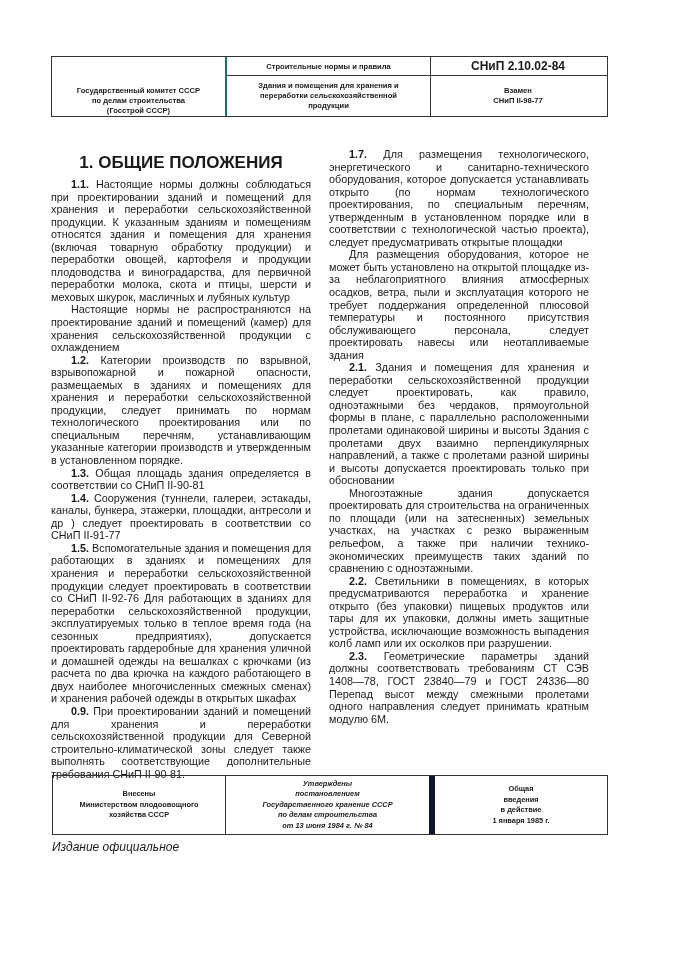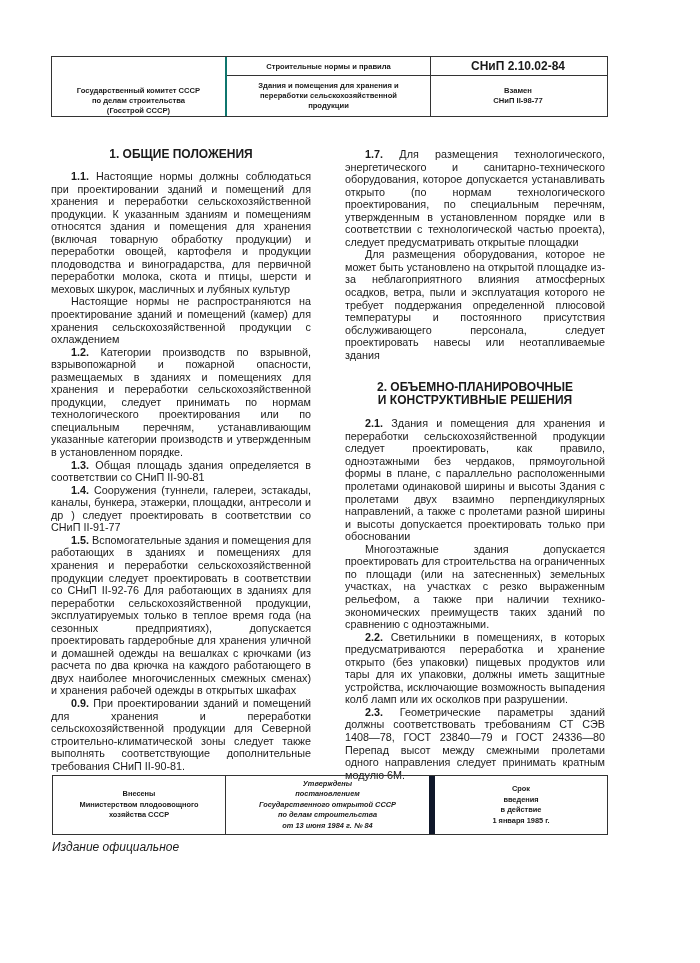--- a/index.html
+++ b/index.html
@@ -16,23 +16,23 @@
   .hdr .c3 { position: absolute; left: 377px; top: 0; width: 178px; height: 59px; }
   .hdr .top { height: 18px; border-bottom: 1px solid #333; display: flex; align-items: center;
               justify-content: center; font-size: 7.6px; font-weight: bold; }
   .hdr .bot { height: 40px; display: flex; align-items: center; justify-content: center;
               text-align: center; font-size: 7.6px; font-weight: bold; line-height: 10px; padding: 0 6px; }
   .hdr .c3 .top { font-size: 12px; }
 
   .col { position: absolute; width: 260px; font-size: 10.8px; line-height: 12.55px;
          text-align: justify; }
   .col.left { left: 51px; top: 148px; }
-  .col.right { left: 345px; top: 148px; }
+  .col.right { left: 329px; top: 148px; }
   .col p { margin: 0; text-indent: 20px; }
-  .col h2 { margin: 0; text-align: center; font-size: 12px; font-weight: bold; line-height: 13px; }
+  .col h2 { margin: 8px; text-align: center; font-size: 17px; font-weight: bold; line-height: 13px; }
   .sec1 { margin-bottom: 9px !important; }
   .sec2 { margin-top: 20px !important; margin-bottom: 10px !important; }
   .pn { font-weight: bold; }
 
   .ftr { position: absolute; left: 52px; top: 775px; width: 556px; height: 60px;
          border: 1px solid #333; box-sizing: border-box; display: flex; }
   .ftr > div { display: flex; align-items: center; justify-content: center; text-align: center;
                font-size: 7.4px; font-weight: bold; line-height: 10.5px; }
   .ftr .f1 { width: 172px; border-right: 1px solid #333; }
   .ftr .f2 { width: 203px; border-right: 6px solid #0f172a; font-style: italic; }
@@ -79,49 +79,45 @@
   <p><span class="pn">1.2.</span> <span>Категории производств по взрывной, взрывопожарной и пожарной опасности, размещаемых в зданиях и помещениях для хранения и переработки сельскохозяйственной продукции, следует принимать по нормам технологического проектирования или по специальным перечням, устанавливающим указанные категории производств и утвержденным в установленном порядке.</span></p>
   <p><span class="pn">1.3.</span> <span>Общая площадь здания определяется в соответствии со СНиП II-90-81</span></p>
   <p><span class="pn">1.4.</span> <span>Сооружения (туннели, галереи, эстакады, каналы, бункера, этажерки, площадки, антресоли и др ) следует проектировать в соответствии со СНиП II-91-77</span></p>
   <p><span class="pn">1.5.</span> <span>Вспомогательные здания и помещения для работающих в зданиях и помещениях для хранения и переработки сельскохозяйственной продукции следует проектировать в соответствии со СНиП II-92-76  Для работающих в зданиях для переработки сельскохозяйственной продукции, эксплуатируемых только в теплое время года (на сезонных предприятиях), допускается проектировать гардеробные для хранения уличной и домашней одежды на вешалках с крючками (из расчета по два крючка на каждого работающего в двух наиболее многочисленных смежных сменах) и хранения рабочей одежды в открытых шкафах</span></p>
   <p><span class="pn">0.9.</span> <span>При проектировании зданий и помещений для хранения и переработки сельскохозяйственной продукции для Северной строительно-климатической зоны следует также выполнять соответствующие дополнительные требования СНиП II-90-81.</span></p>
 </div>
 
 <div class="col right">
   <p><span class="pn">1.7.</span> <span>Для размещения технологического, энергетического и санитарно-технического оборудования, которое допускается устанавливать открыто (по нормам технологического проектирования, по специальным перечням, утвержденным в установленном порядке или в соответствии с технологической частью проекта), следует предусматривать открытые площадки</span></p>
   <p><span>Для размещения оборудования, которое не может быть установлено на открытой площадке из-за неблагоприятного влияния атмосферных осадков, ветра, пыли и эксплуатация которого не требует поддержания определенной плюсовой температуры и постоянного присутствия обслуживающего персонала, следует проектировать навесы или неотапливаемые здания</span></p>
-  <h2 class="sec2">
-    <span class="line">2. ОБЪЕМНО-ПЛАНИРОВОЧНЫЕ</span>
-    <span class="line">И КОНСТРУКТИВНЫЕ РЕШЕНИЯ</span>
-  </h2>
   <p><span class="pn">2.1.</span> <span>Здания и помещения для хранения и переработки сельскохозяйственной продукции следует проектировать, как правило, одноэтажными без чердаков, прямоугольной формы в плане, с параллельно расположенными пролетами одинаковой ширины и высоты  Здания с пролетами двух взаимно перпендикулярных направлений, а также с пролетами разной ширины и высоты допускается проектировать только при обосновании</span></p>
   <p><span>Многоэтажные здания допускается проектировать для строительства на ограниченных по площади (или на затесненных) земельных участках, на участках с резко выраженным рельефом, а также при наличии технико-экономических преимуществ таких зданий по сравнению с одноэтажными.</span></p>
   <p><span class="pn">2.2.</span> <span>Светильники в помещениях, в которых предусматриваются переработка и хранение открыто (без упаковки) пищевых продуктов или тары для их упаковки, должны иметь защитные устройства, исключающие возможность выпадения колб ламп или их осколков при разрушении.</span></p>
   <p><span class="pn">2.3.</span> <span>Геометрические параметры зданий должны соответствовать требованиям СТ СЭВ 1408—78, ГОСТ 23840—79 и ГОСТ 24336—80  Перепад высот между смежными пролетами одного направления следует принимать кратным модулю 6М.</span></p>
 </div>
 
 <div class="ftr">
   <div class="f1">
     <div>
       <span class="line">Внесены</span>
       <span class="line">Министерством плодоовощного</span>
       <span class="line">хозяйства СССР</span>
     </div>
   </div>
   <div class="f2">
     <div>
       <span class="line">Утверждены</span>
       <span class="line">постановлением</span>
-      <span class="line">Государственного открытой СССР</span>
+      <span class="line">Государственного хранение СССР</span>
       <span class="line">по делам строительства</span>
       <span class="line">от 13 июня 1984 г. № 84</span>
     </div>
   </div>
   <div class="f3">
     <div>
-      <span class="line">Срок</span>
+      <span class="line">Общая</span>
       <span class="line">введения</span>
       <span class="line">в действие</span>
       <span class="line">1 января 1985 г.</span>
     </div>
   </div>
 </div>
 <div class="edition">Издание официальное</div>
 
 </body></html>

